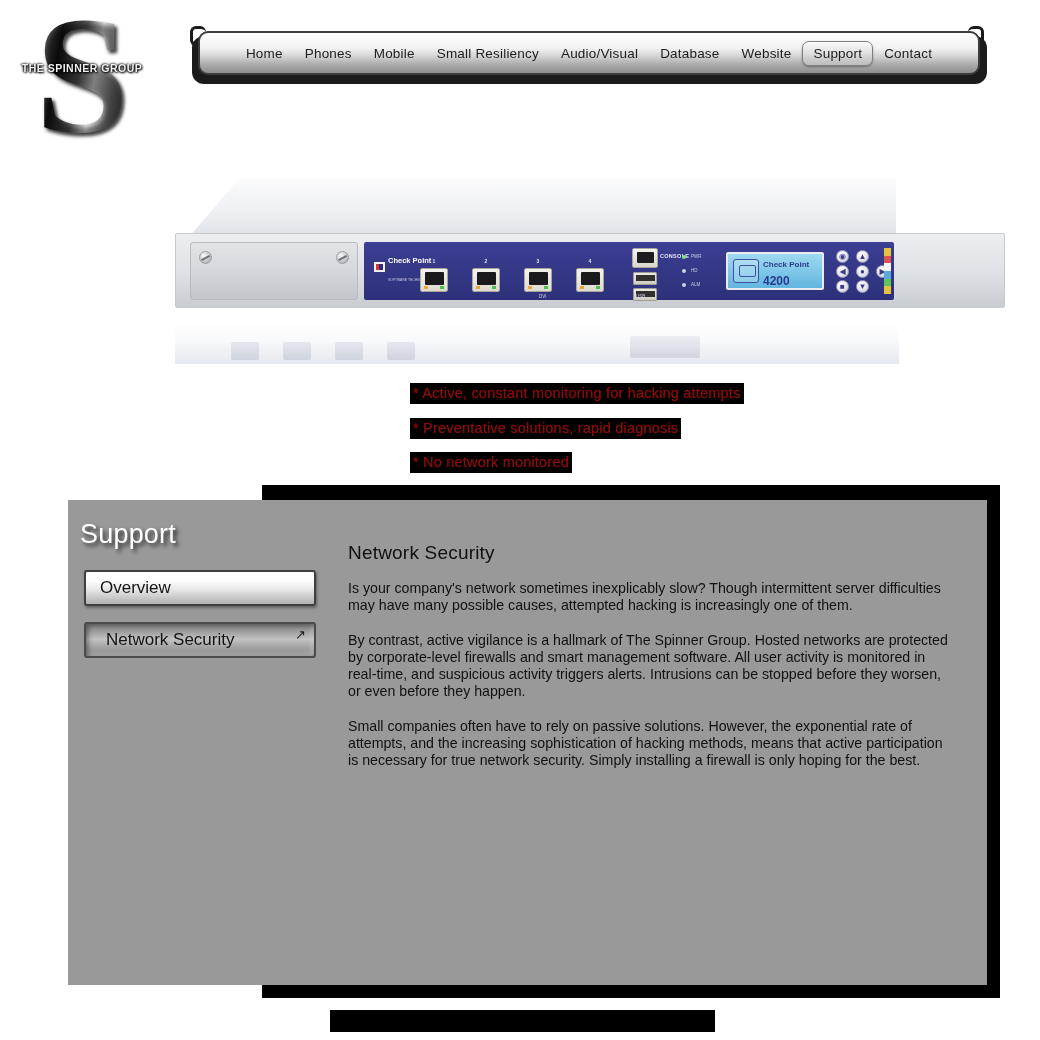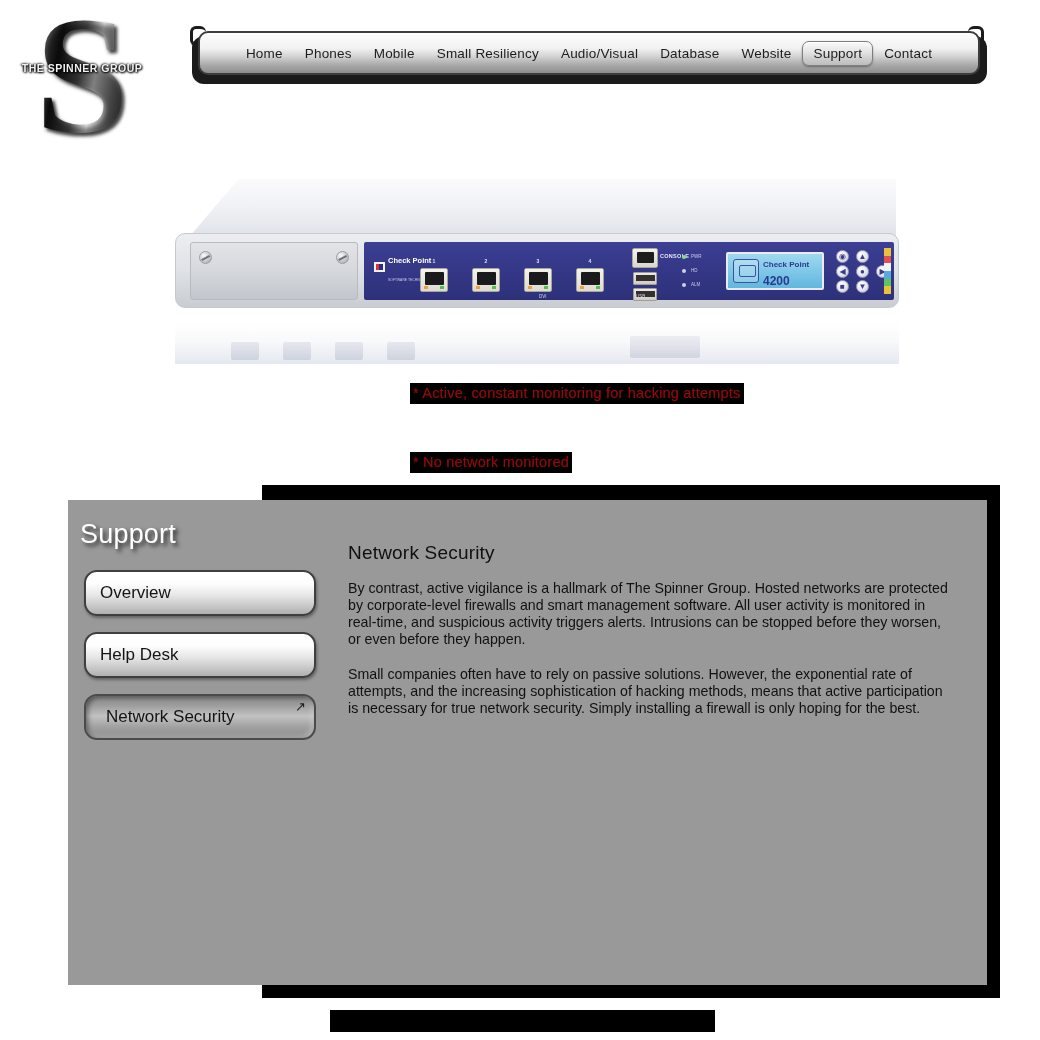--- a/index.html
+++ b/index.html
@@ -83,23 +83,23 @@
 
   
   #appliance { position: absolute; left: 172px; top: 178px; width: 740px; height: 188px; }
   #appl-top {
     position: absolute; left: 18px; top: 0; width: 706px; height: 58px;
     background: linear-gradient(180deg,#fbfbfc 0%,#eef0f3 55%,#dfe2e7 100%);
     clip-path: polygon(7% 0%, 100% 0%, 100% 100%, 0% 100%);
     border-top: 1px solid #fff;
   }
   #appl-face {
-    position: absolute; left: 3px; top: 55px; width: 724px; height: 75px;
+    position: absolute; left: 3px; top: 55px; width: 830px; height: 75px;
     background: linear-gradient(180deg,#eceef1 0%,#dfe2e6 50%,#c9ccd1 100%);
-    border: 1px solid #c6c9ce; border-radius: 10px;
+    border: 1px solid #c6c9ce; border-radius: 2px;
   }
   #bezel-left {
     position: absolute; left: 14px; top: 8px; width: 168px; height: 58px;
     background: linear-gradient(180deg,#e2e4e8 0%,#d3d6db 55%,#c2c5cb 100%);
     border: 1px solid #b7bac0; border-radius: 3px;
   }
   .screw {
     position: absolute; width: 13px; height: 13px; border-radius: 50%;
     background: radial-gradient(circle at 35% 32%, #fafafa, #b9bcc1 70%, #8d9096 100%);
     border: 1px solid #9a9da3;
@@ -222,22 +222,22 @@
   #support-title {
     position: absolute; left: 80px; top: 519px;
     font-size: 27px; color: #ffffff;
     text-shadow: 3px 3px 4px rgba(0,0,0,.75);
     letter-spacing: .2px;
   }
 
   
   #sidebar { position: absolute; left: 84px; top: 570px; width: 232px; }
   .side-btn {
-    position: relative; width: 232px; height: 46px; margin-bottom: 16px;
-    border: 2px solid #3f3f3f; border-radius: 13px;
+    position: relative; width: 232px; height: 36px; margin-bottom: 16px;
+    border: 2px solid #3f3f3f; border-radius: 3px;
     background: linear-gradient(180deg,#ffffff 0%,#fdfdfd 28%,#e7e7e7 55%,#c9c9c9 80%,#b0b0b0 100%);
     display: flex; align-items: center; padding-left: 14px;
     font-size: 17px; color: #141414; cursor: pointer;
     box-shadow: 1px 2px 3px rgba(0,0,0,.35);
   }
   .side-btn.active {
     background: linear-gradient(180deg,#8f8f8f 0%,#9c9c9c 22%,#c2c2c2 48%,#a3a3a3 72%,#8a8a8a 100%);
     border-color: #4b4b4b;
     box-shadow: inset 2px 2px 5px rgba(0,0,0,.45), inset -2px -2px 5px rgba(255,255,255,.35);
     padding-left: 20px;
@@ -379,41 +379,40 @@
     <div id="appl-reflection">
       <div class="refl-ghost" style="left:56px;  top:4px;  width:28px; height:18px;"></div>
       <div class="refl-ghost" style="left:108px; top:4px;  width:28px; height:18px;"></div>
       <div class="refl-ghost" style="left:160px; top:4px;  width:28px; height:18px;"></div>
       <div class="refl-ghost" style="left:212px; top:4px;  width:28px; height:18px;"></div>
       <div class="refl-ghost" style="left:455px; top:6px;  width:70px; height:22px;"></div>
     </div>
   </div>
 
   <div class="bullet-line" style="top:383px;">* Active, constant monitoring for hacking attempts</div>
+  <div class="bullet-line" style="top:418px;">* Preventative solutions, rapid diagnosis</div>
   <div class="bullet-line" style="top:452px;">* No network monitored</div>
 
   <div id="black-panel"></div>
   <div id="grey-panel"></div>
 
   <div id="support-title">Support</div>
 
   <div id="sidebar">
     <div class="side-btn">
       <span>Overview</span>
-    </div>
-    <div class="side-btn">
-      <span>Help Desk</span>
     </div>
     <div class="side-btn active">
       <span>Network Security</span>
       <span class="arrow-ico">↗</span>
     </div>
   </div>
 
   <div id="content">
     <h2>Network Security</h2>
+    <p>Is your company's network sometimes inexplicably slow? Though intermittent server difficulties may have many possible causes, attempted hacking is increasingly one of them.</p>
     <p>By contrast, active vigilance is a hallmark of The Spinner Group. Hosted networks are protected by corporate-level firewalls and smart management software.  All user activity is monitored in real-time, and suspicious activity triggers alerts. Intrusions can be stopped before they worsen, or even before they happen.</p>
     <p>Small companies often have to rely on passive solutions. However, the exponential rate of attempts, and the increasing sophistication of hacking methods, means that active participation is necessary for true network security. Simply installing a firewall is only hoping for the best.</p>
   </div>
 
   <div id="bottom-black-bar"></div>
 
 </div>
 
 </body></html>

